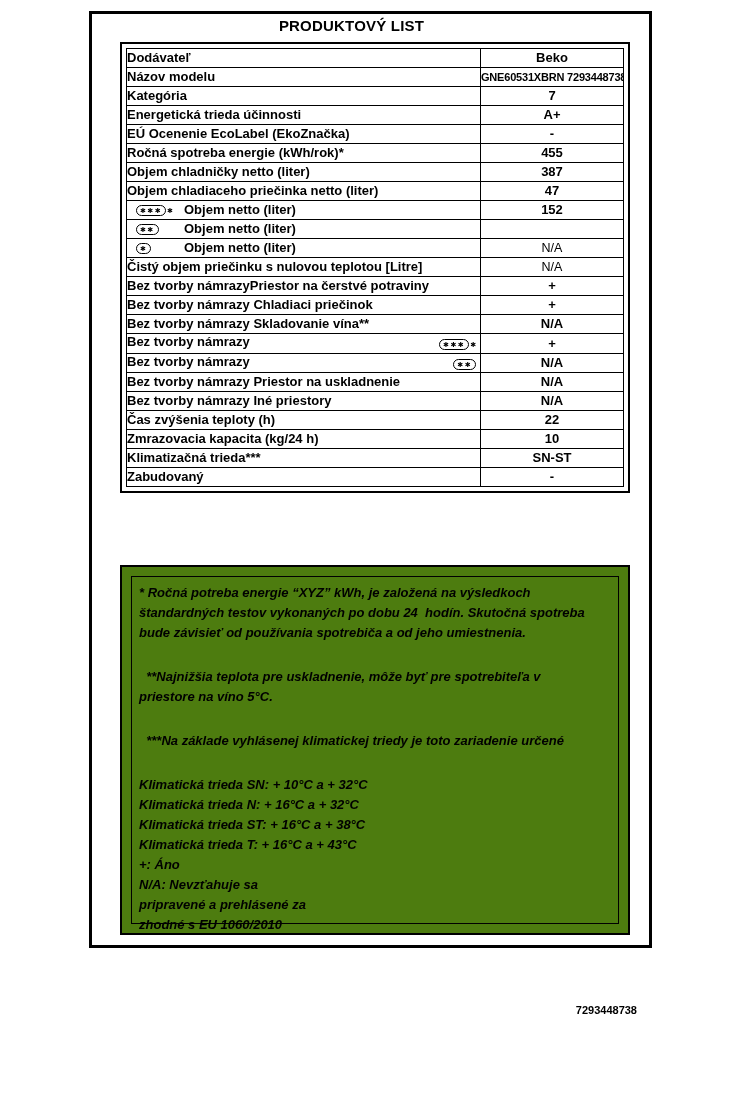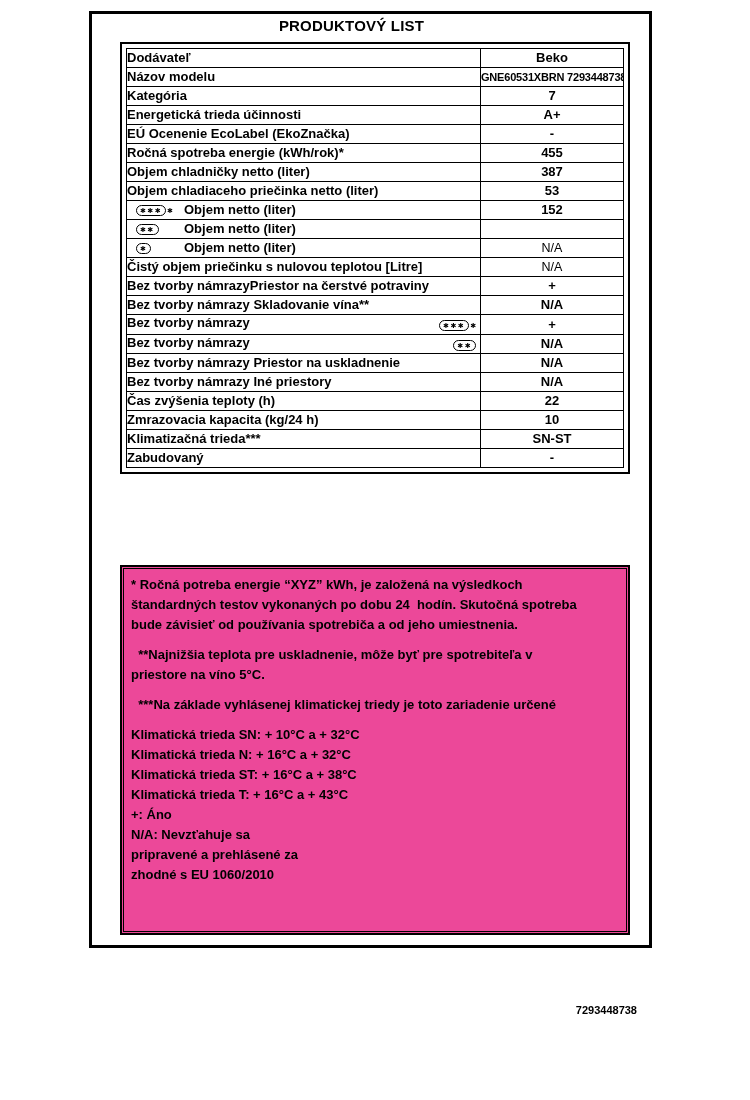--- a/index.html
+++ b/index.html
@@ -38,31 +38,31 @@
   .star-icon.right { float:right; margin-right:4px; margin-top:2px; }
   .star-box {
     display:inline-block; border:1px solid #000; border-radius:6px;
     padding:0 3px; font-size:7px; line-height:9px; letter-spacing:1.5px;
     vertical-align:1px; font-weight:normal;
   }
   .star-out { font-size:7px; margin-left:1px; vertical-align:1px; font-weight:normal; }
   .caret { position:absolute; left:70px; top:2px; width:1.5px; height:22px; background:#000; }
   .notes-wrap {
     position:absolute; left:120px; top:565px; width:510px; height:370px;
-    border:2px solid #000; padding:1px; box-sizing:border-box; background:#ec4899;
+    border:2px solid #000; padding:9px; box-sizing:border-box; background:#4d7c0f;font-style:italic;
   }
   .notes-inner {
     border:1px solid #000; width:100%; height:100%; box-sizing:border-box;
     padding:6px 6px 0 7px;
   }
   .note-line {
     font-size:13px; font-weight:bold; line-height:20px;
     white-space:pre-wrap;
   }
-  .note-line.gap { margin-top:10px; }
+  .note-line.gap { margin-top:24px; }
   .footer-code {
     position:absolute; top:1004px; right:113px;
     font-size:11px; font-weight:bold;
   }
 </style>
 </head>
 <body>
 
 <div class="page-border"></div>
 
@@ -94,40 +94,44 @@
         <tr>
           <td class="label"><span>Ročná spotreba energie (kWh/rok)*</span></td>
           <td class="value">455</td>
         </tr>
         <tr>
           <td class="label"><span>Objem chladničky netto (liter)</span></td>
           <td class="value">387</td>
         </tr>
         <tr>
           <td class="label"><span>Objem chladiaceho priečinka netto (liter)</span></td>
-          <td class="value">53</td>
+          <td class="value">47</td>
         </tr>
         <tr>
           <td class="label"><span class="star-icon left"><span class="star-box">✱✱✱</span><span class="star-out">✱</span></span><span>Objem netto (liter)</span></td>
           <td class="value">152</td>
         </tr>
         <tr>
           <td class="label"><span class="star-icon left"><span class="star-box">✱✱</span></span><span>Objem netto (liter)</span></td>
           <td class="value"></td>
         </tr>
         <tr>
           <td class="label"><span class="star-icon left"><span class="star-box">✱</span></span><span>Objem netto (liter)</span></td>
           <td class="value regular">N/A</td>
         </tr>
         <tr>
           <td class="label"><span>Čistý objem priečinku s nulovou teplotou [Litre]</span></td>
           <td class="value regular">N/A</td>
         </tr>
         <tr>
           <td class="label"><span>Bez tvorby námrazyPriestor na čerstvé potraviny</span></td>
+          <td class="value">+</td>
+        </tr>
+        <tr>
+          <td class="label"><span>Bez tvorby námrazy Chladiaci priečinok</span></td>
           <td class="value">+</td>
         </tr>
         <tr>
           <td class="label"><span>Bez tvorby námrazy Skladovanie vína**</span></td>
           <td class="value">N/A</td>
         </tr>
         <tr>
           <td class="label"><span class="star-icon right"><span class="star-box">✱✱✱</span><span class="star-out">✱</span></span><span>Bez tvorby námrazy</span></td>
           <td class="value">+</td>
         </tr>

